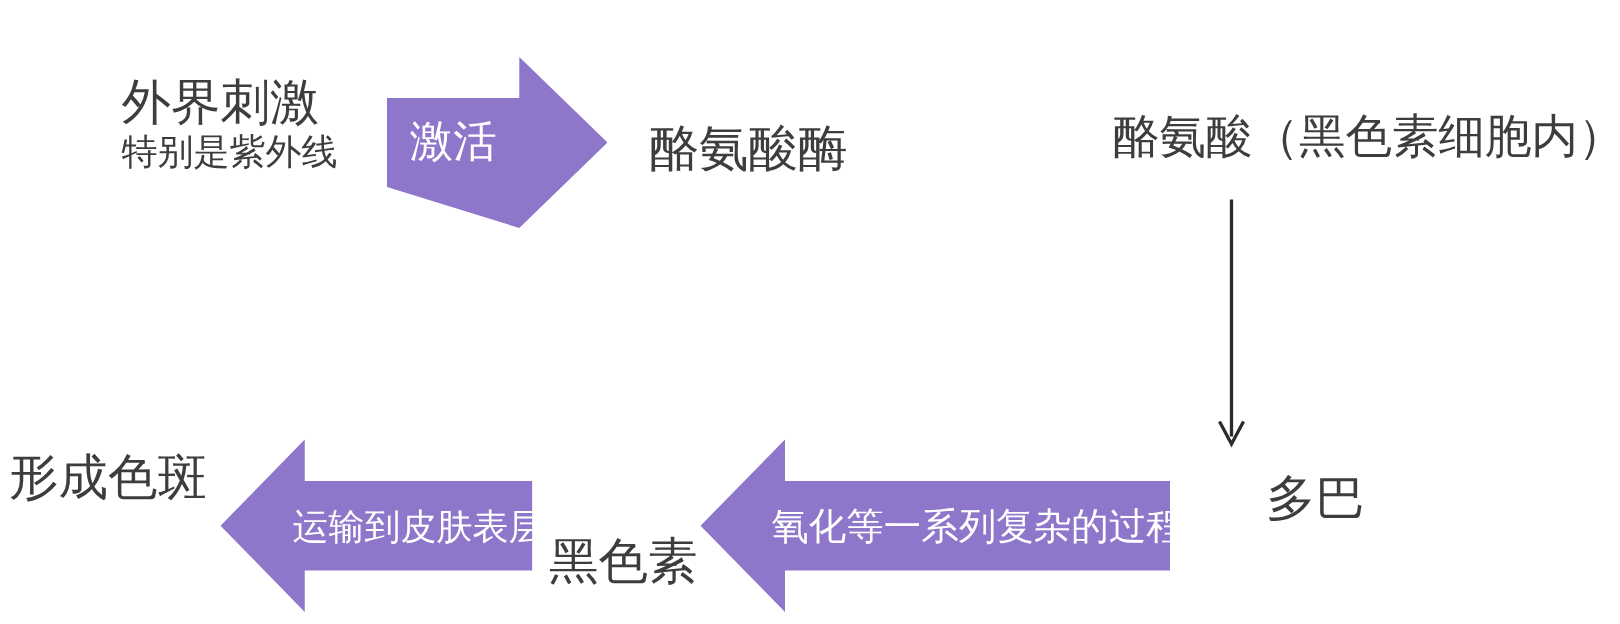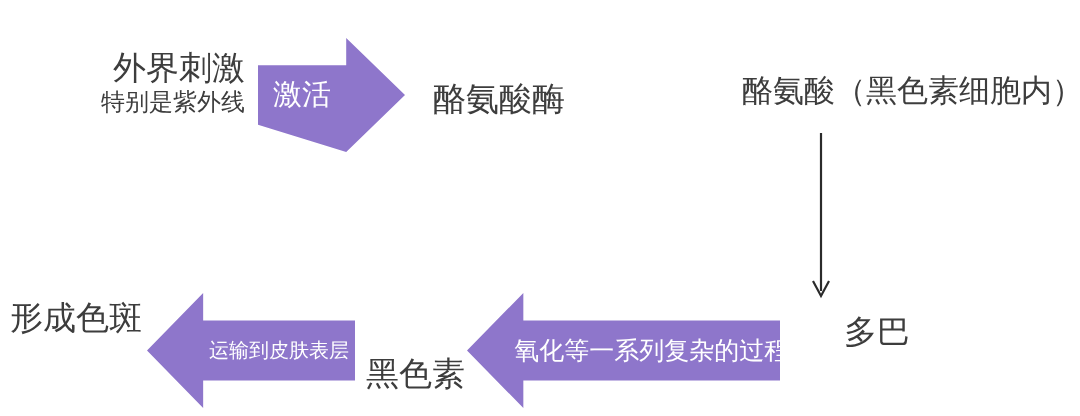--- a/index.html
+++ b/index.html
@@ -19,21 +19,21 @@
   .abs { position: absolute; }
 
   
   .node {
     color: #3d3d3d;
     white-space: nowrap;
     line-height: 1.08;
   }
   .node-main   { font-size: 33px; }
   .node-sub    { font-size: 24px; }
-  .node-center { text-align: right; }
+  .node-center { text-align: left; }
 
   
   .block-arrow {
     background: #8e76cb;
     display: block;
   }
   .arrow-right {
     clip-path: polygon(0% 24%, 60% 24%, 60% 0%, 100% 50%, 60% 100%, 0% 76%);
   }
   .arrow-left-27 {
@@ -47,21 +47,21 @@
     top: 0;
     height: 100%;
     display: flex;
     align-items: center;
     justify-content: center;
     color: #ffffff;
     font-weight: normal;
     white-space: nowrap;
   }
   .arrow-label-body-right { left: 0; width: 60%; font-size: 29px; }
-  .arrow-label-body-l27   { left: 27%; right: 0; font-size: 20px; }
+  .arrow-label-body-l27   { left: 27%; right: 0; font-size: 24px; }
   .arrow-label-body-l18   { left: 18%; right: 0; font-size: 25px; }
 
   
   .connector svg { display: block; }
 </style>
 </head>
 <body>
 
 <div class="stage">
 

